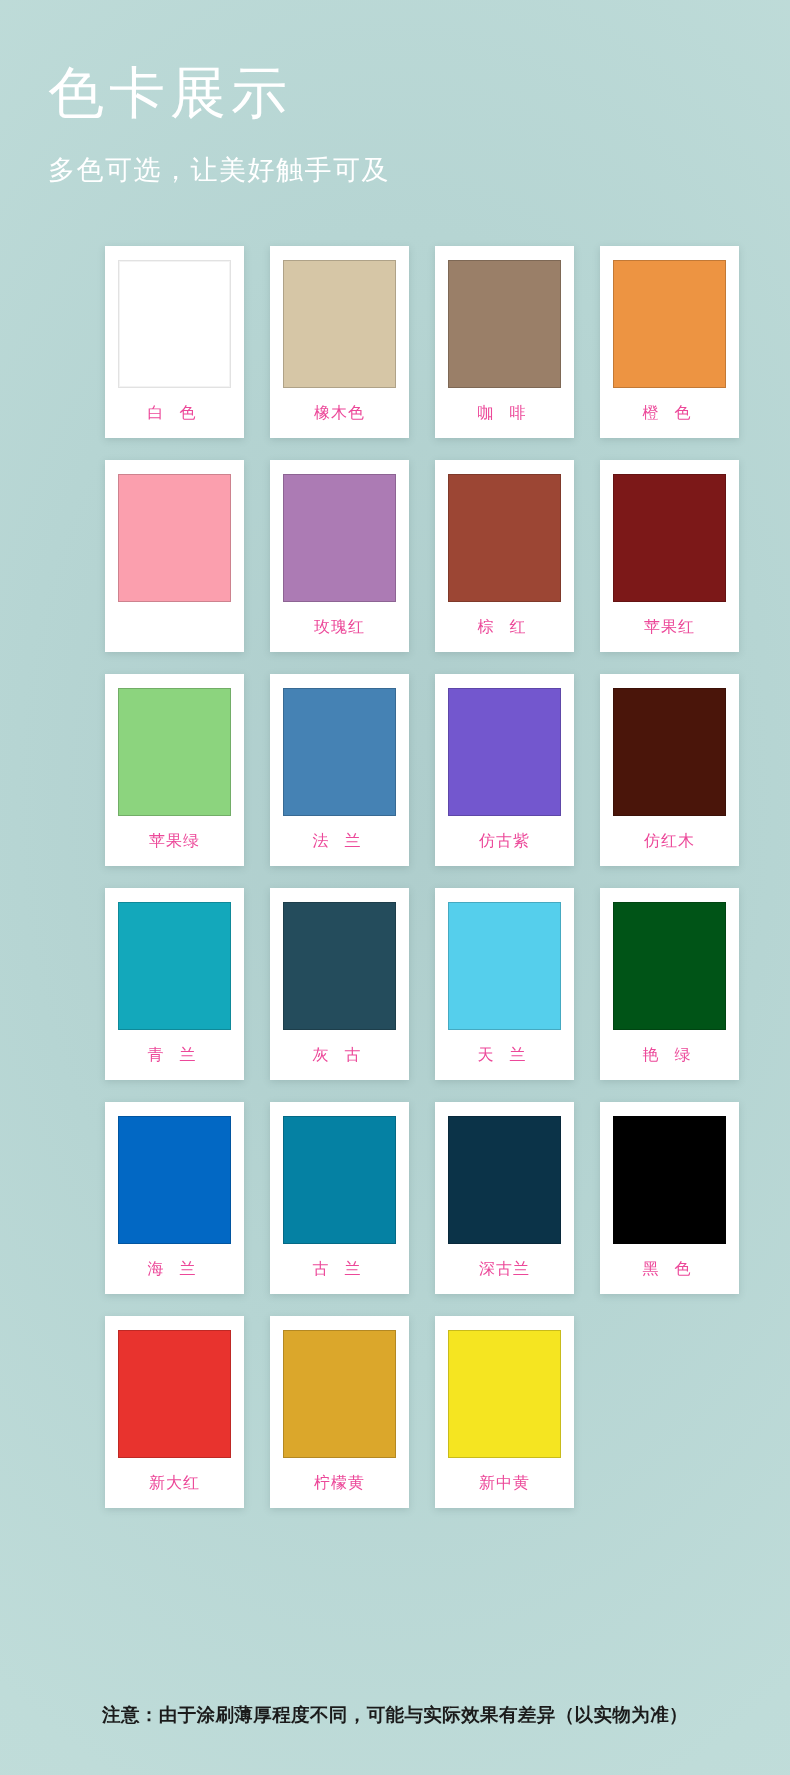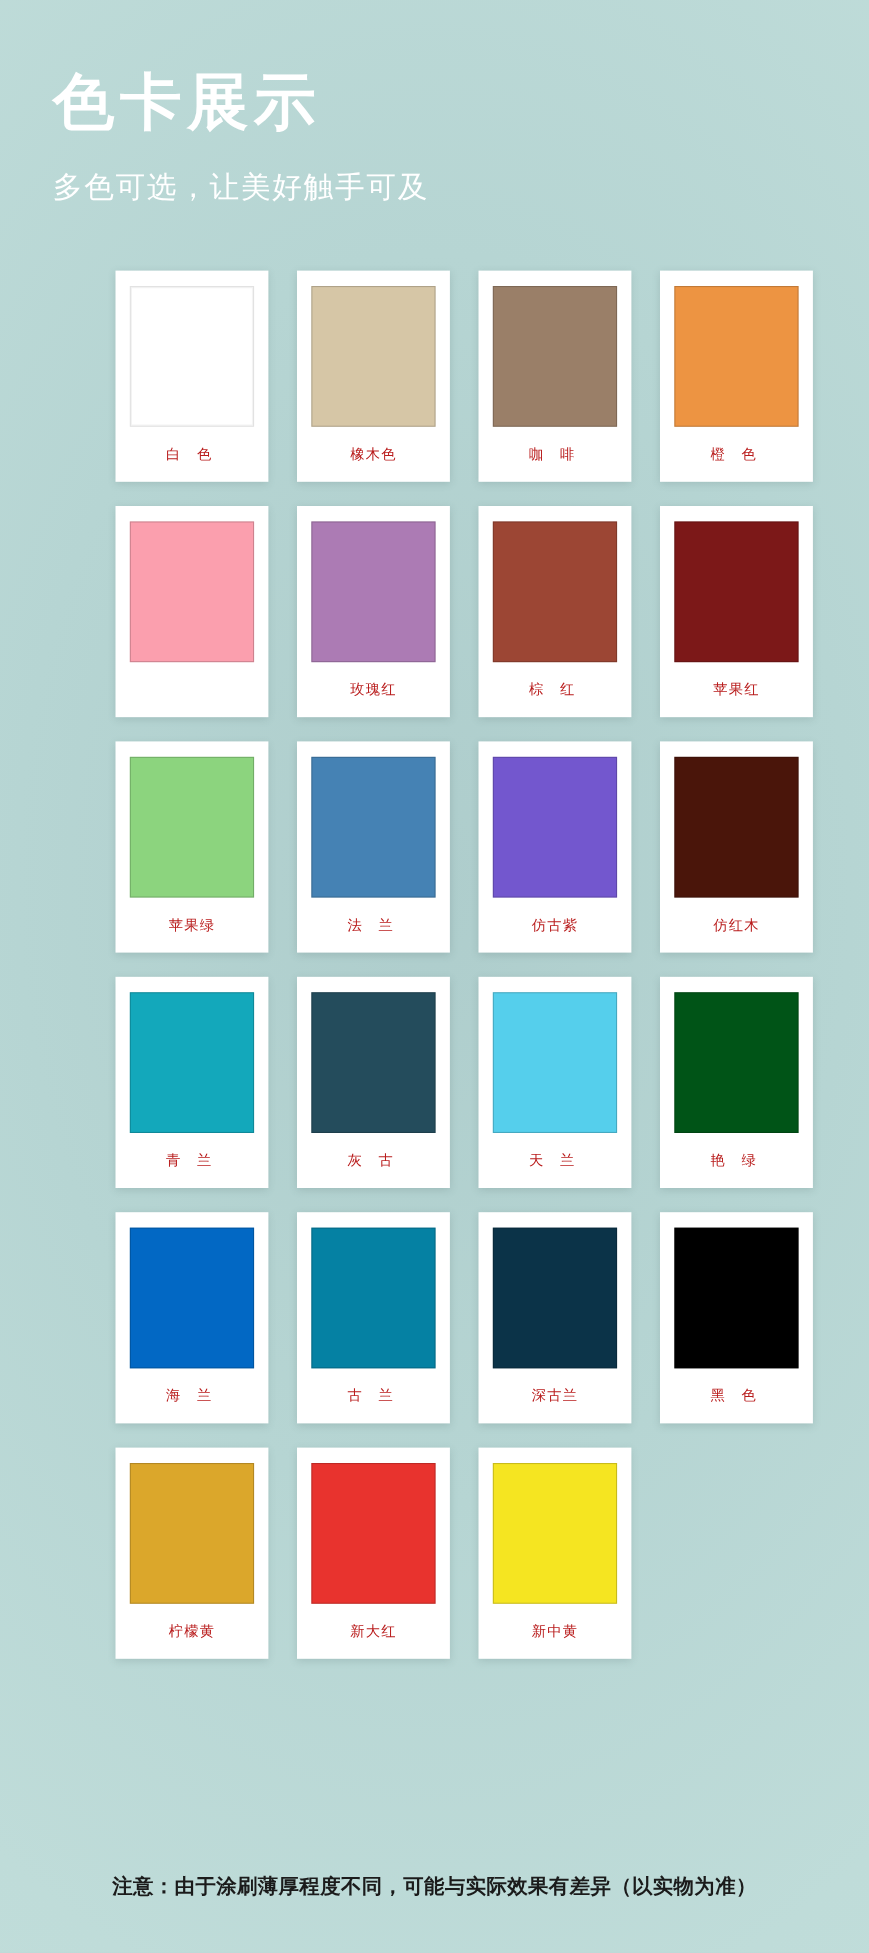--- a/index.html
+++ b/index.html
@@ -13,21 +13,21 @@
     background: radial-gradient(ellipse 120% 80% at 50% 45%, #aecdcc 0%, #b6d5d3 40%, #bfdcd9 75%, #c2dedb 100%), #bcd9d7;
     position: relative;
   }
 
   
   .header {
     padding: 62px 0 0 48px;
   }
   .page-title {
     font-size: 56px;
-    font-weight: 700;
+    font-weight: 400;
     letter-spacing: 5px;
     color: #ffffff;
     line-height: 1.12;
     font-family: "Liberation Sans", sans-serif;
   }
   .page-subtitle {
     margin-top: 28px;
     font-size: 27px;
     font-weight: 400;
     letter-spacing: 1.5px;
@@ -64,22 +64,22 @@
   }
   .swatch-chip.is-white {
     border: 1px solid #e2e2e2;
     box-shadow: inset 0 0 0 1px #f3f3f3;
   }
   .swatch-label {
     height: 50px;
     line-height: 50px;
     text-align: center;
     font-family: "Liberation Serif", serif;
-    font-size: 13px;
-    color: #b91c1c;
+    font-size: 16px;
+    color: #ec4899;
     letter-spacing: 1px;
     white-space: nowrap;
   }
   .swatch-label.wide { letter-spacing: 6px; }
 
   
   .footer-note {
     position: absolute;
     left: 0;
     right: 0;
@@ -174,26 +174,26 @@
     </div>
     <div class="swatch-card">
       <div class="swatch-chip" style="background: rgb(11, 51, 72);"></div>
       <div class="swatch-label">深古兰</div>
     </div>
     <div class="swatch-card">
       <div class="swatch-chip" style="background: rgb(0, 0, 0);"></div>
       <div class="swatch-label wide">黑 色</div>
     </div>
     <div class="swatch-card">
+      <div class="swatch-chip" style="background: rgb(232, 51, 46);"></div>
+      <div class="swatch-label">新大红</div>
+    </div>
+    <div class="swatch-card">
       <div class="swatch-chip" style="background: rgb(219, 167, 43);"></div>
       <div class="swatch-label">柠檬黄</div>
-    </div>
-    <div class="swatch-card">
-      <div class="swatch-chip" style="background: rgb(232, 51, 46);"></div>
-      <div class="swatch-label">新大红</div>
     </div>
     <div class="swatch-card">
       <div class="swatch-chip" style="background: rgb(245, 229, 33);"></div>
       <div class="swatch-label">新中黄</div>
     </div>
   </div>
 
 <div class="footer-note">注意：由于涂刷薄厚程度不同，可能与实际效果有差异（以实物为准）</div>
 
 </body></html>

